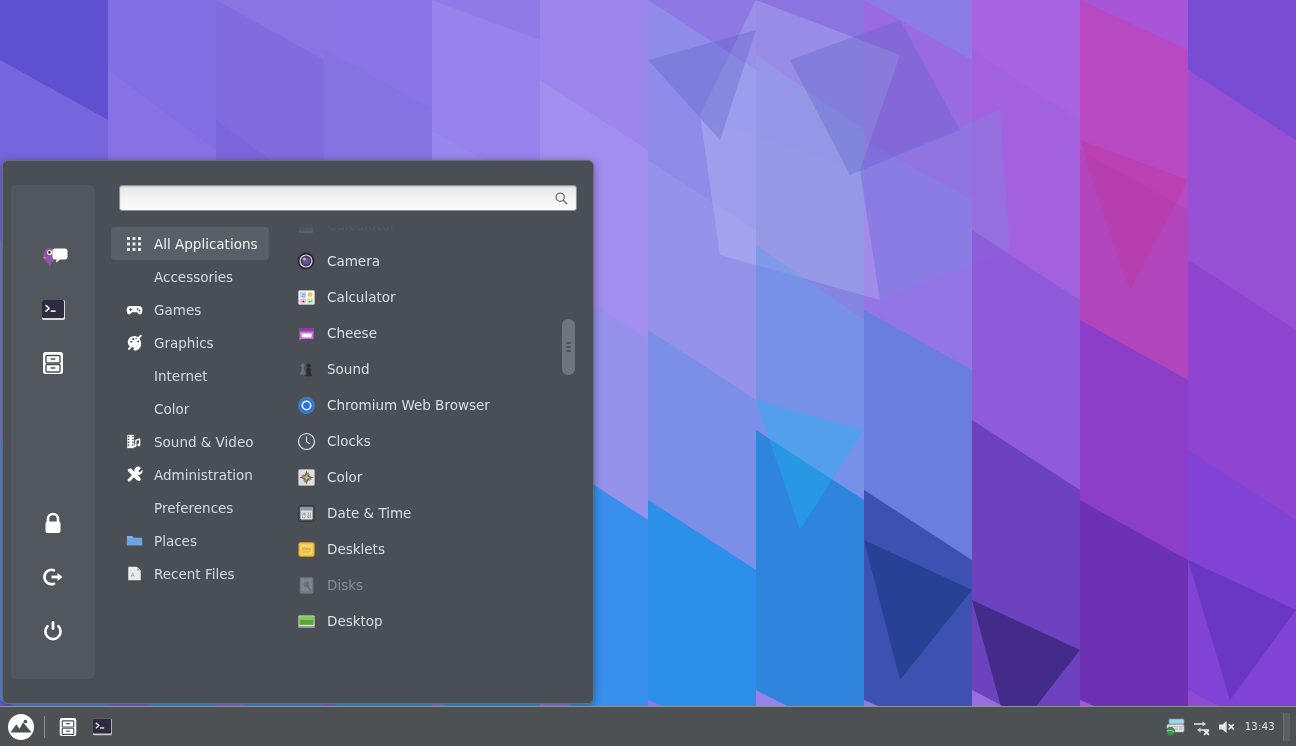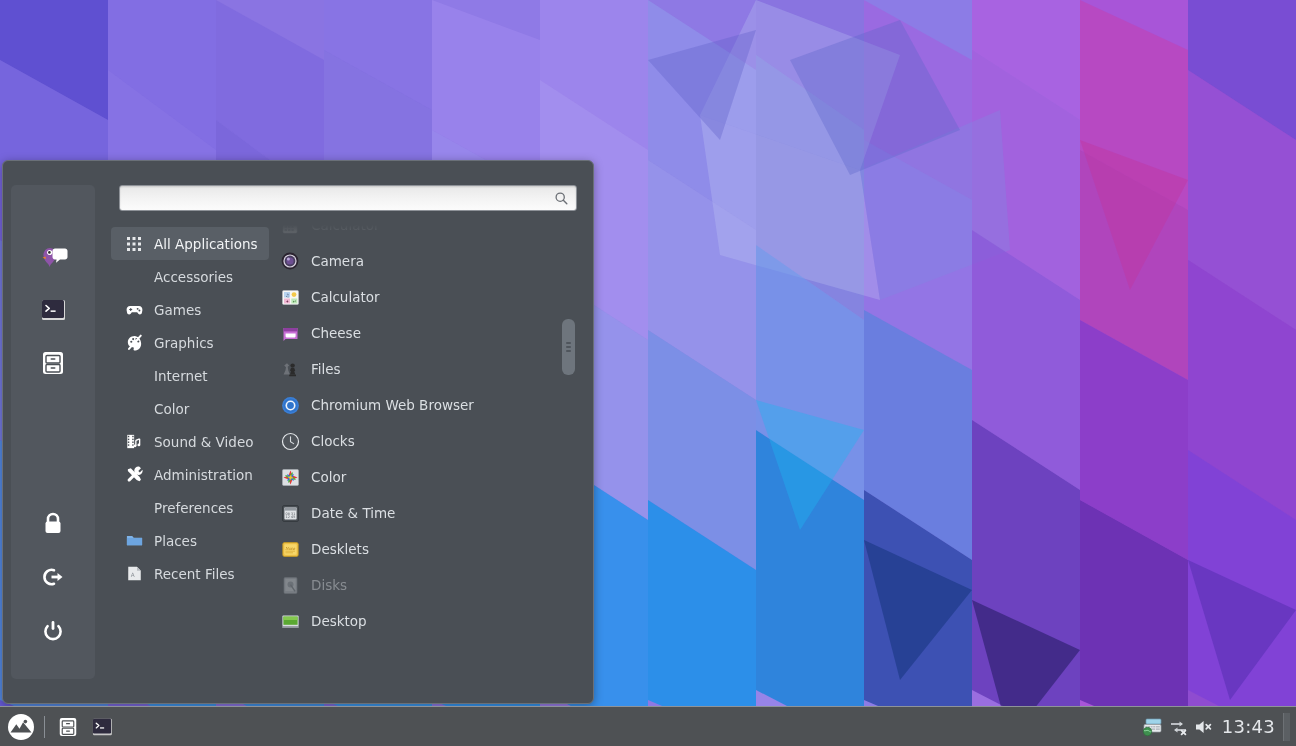--- a/index.html
+++ b/index.html
@@ -84,21 +84,21 @@
     height: 100%;
   }
   #search-icon {
     width: 22px; height: 100%;
     display: flex; align-items: center; justify-content: center;
     margin-right: 4px;
     cursor: pointer;
   }
 
   
-  #cols { flex: 1 1 auto; display: flex; min-height: 0; }
+  #cols { flex: 1 1 auto; display: flex; min-height: 0; gap: 16px; }
 
   #categories {
     width: 158px;
     flex-shrink: 0;
     padding-top: 2px;
   }
   .cat {
     display: flex;
     align-items: center;
     height: 33px;
@@ -192,21 +192,21 @@
   #tb-sep { width: 1px; height: 22px; background: #8a8f95; margin: 0 6px; }
   #tb-spacer { flex: 1 1 auto; }
   #tb-right { display: flex; align-items: center; padding-right: 6px; }
   .tray-icon {
     width: 26px; height: 30px;
     display: flex; align-items: center; justify-content: center;
     cursor: pointer;
   }
   #clock {
     color: #e4e7ea;
-    font-size: 18px;
+    font-size: 10px;
     padding: 0 8px 0 4px;
     cursor: pointer;
     letter-spacing: 0.3px;
   }
   #tb-edge {
     width: 7px; height: 28px;
     background: #5b5f63;
     border-left: 1px solid #6d7175;
     cursor: pointer;
   }
@@ -576,21 +576,21 @@
 
             <div class="app">
               <span class="ai">
                 <svg width="19" height="19" viewBox="0 0 19 19">
                   <path d="M3.2 5.4l2.8-2.2 2.2 2.2-1.5 1.4.6 3.6 1.6 4H2.6l1.8-4 .6-3.2z" fill="#6e7278"></path>
                   <path d="M11.6 3.4a2.2 2.2 0 1 1 0 4.4 2.2 2.2 0 0 1 0-4.4z" fill="#2b2b2b"></path>
                   <path d="M10 8h3.2l1 2.4-.9.8.9 3.2H9l.9-3.2-.9-.8z" fill="#2b2b2b"></path>
                   <rect x="8.2" y="14.4" width="6.8" height="1.8" rx="0.5" fill="#2b2b2b"></rect>
                 </svg>
               </span>
-              <span>Files</span>
+              <span>Sound</span>
             </div>
 
             <div class="app">
               <span class="ai">
                 <svg width="19" height="19" viewBox="0 0 19 19">
                   <circle cx="9.5" cy="9.5" r="8.4" fill="#3b7fd6"></circle>
                   <circle cx="9.5" cy="9.5" r="7" fill="#2f74cc"></circle>
                   <circle cx="9.5" cy="9.5" r="5" fill="#eef4fb"></circle>
                   <circle cx="9.5" cy="9.5" r="3.4" fill="#2f74cc"></circle>
                 </svg>

